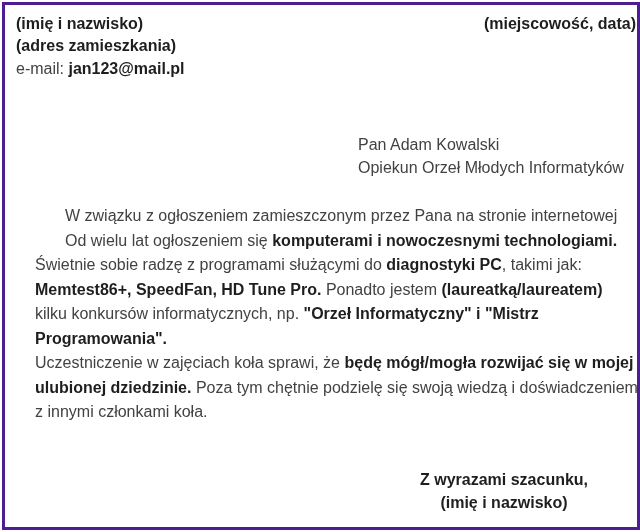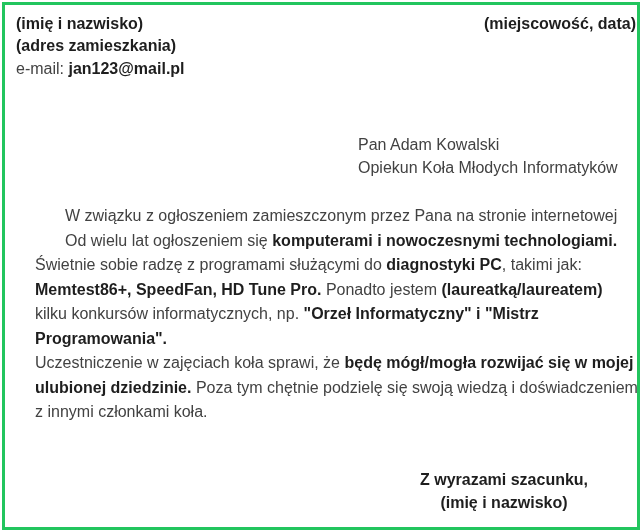--- a/index.html
+++ b/index.html
@@ -15,21 +15,21 @@
     font-size: 16px;
     color: #424242;
     overflow: hidden;
   }
   .letter {
     position: absolute;
     left: 2px;
     top: 2px;
     width: 632px;
     height: 522px;
-    border: 3px solid #22c55e;
+    border: 3px solid #4c1d95;
     background: #ffffff;
     overflow: hidden;
   }
   .b { font-weight: bold; color: #1e1e1e; }
 
   .sender {
     position: absolute;
     left: 11px;
     top: 8px;
     line-height: 22.4px;
@@ -81,21 +81,21 @@
   <div class="sender">
     <div class="b">(imię i nazwisko)</div>
     <div class="b">(adres zamieszkania)</div>
     <div><span>e-mail: </span><span class="b">jan123@mail.pl</span></div>
   </div>
 
   <div class="place-date b">(miejscowość, data)</div>
 
   <div class="recipient">
     <div>Pan Adam Kowalski</div>
-    <div>Opiekun Koła Młodych Informatyków</div>
+    <div>Opiekun Orzeł Młodych Informatyków</div>
   </div>
 
   <div class="letter-body" id="letter-body">
       <div class="line indent"><span>W związku z ogłoszeniem zamieszczonym przez Pana na stronie internetowej</span></div>
       <div class="line indent"><span>Od wielu lat ogłoszeniem się </span><span class="b">komputerami i nowoczesnymi technologiami.</span></div>
       <div class="line"><span>Świetnie sobie radzę z programami służącymi do </span><span class="b">diagnostyki PC</span><span>, takimi jak:</span></div>
       <div class="line"><span class="b">Memtest86+, SpeedFan, HD Tune Pro.</span><span> Ponadto jestem </span><span class="b">(laureatką/laureatem)</span></div>
       <div class="line"><span>kilku konkursów informatycznych, np. </span><span class="b">"Orzeł Informatyczny" i "Mistrz</span></div>
       <div class="line"><span class="b">Programowania".</span></div>
       <div class="line"><span>Uczestniczenie w zajęciach koła sprawi, że </span><span class="b">będę mógł/mogła rozwijać się w mojej</span></div>

